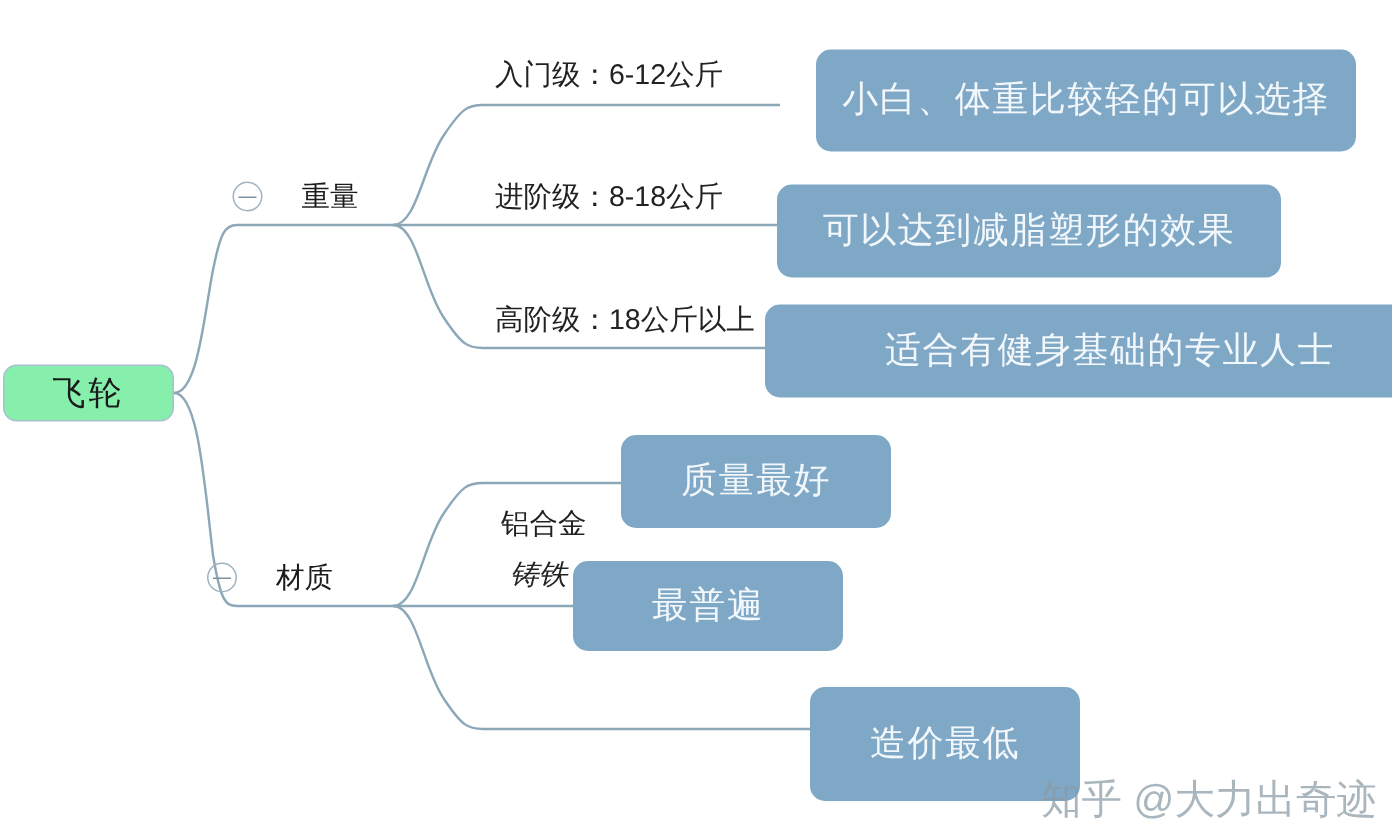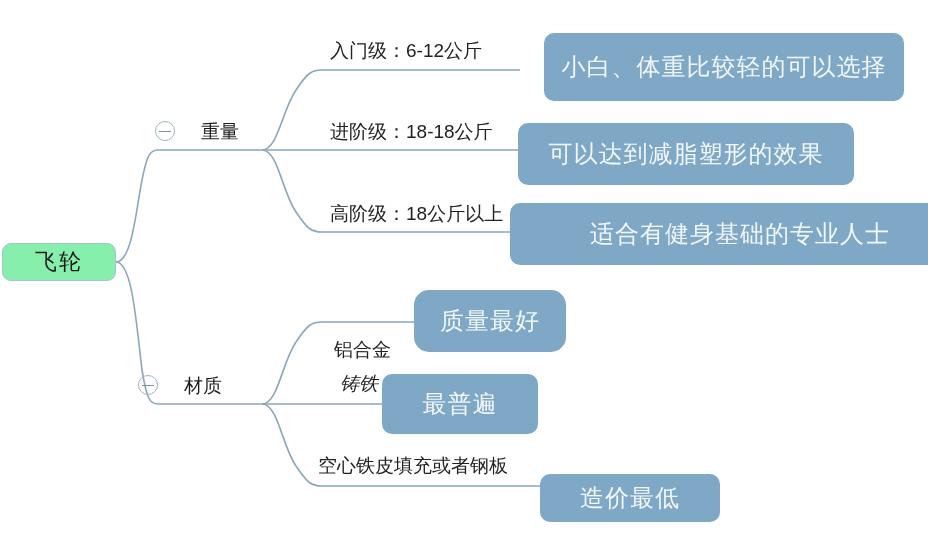--- a/index.html
+++ b/index.html
@@ -154,46 +154,46 @@
   <div class="root-node">
     <span class="root-label">飞轮</span>
   </div>
 
   <div class="branch" style="left:155px; top:121px;">
     <span class="collapse-icon"></span>
     <span class="branch-label">重量</span>
   </div>
 
   <div class="leaf-label" style="left:330px; top:41px;">入门级：6-12公斤</div>
-  <div class="leaf-label" style="left:330px; top:122px;">进阶级：18-18公斤</div>
+  <div class="leaf-label" style="left:330px; top:122px;">进阶级：8-18公斤</div>
   <div class="leaf-label" style="left:330px; top:204px;">高阶级：18公斤以上</div>
 
   <div class="callout" style="left:516px; top:33px; width:360px; height:68px;margin-left:28px;">
     <span class="callout-text">小白、体重比较轻的可以选择</span>
   </div>
   <div class="callout" style="left:518px; top:123px; width:336px; height:62px;">
     <span class="callout-text">可以达到减脂塑形的效果</span>
   </div>
   <div class="callout" style="left:510px; top:203px; width:460px; height:62px;">
     <span class="callout-text">适合有健身基础的专业人士</span>
   </div>
 
   <div class="branch" style="left:138px; top:375px;">
     <span class="collapse-icon"></span>
     <span class="branch-label">材质</span>
   </div>
 
   <div class="leaf-label" style="left:334px; top:292px;margin-top:48px;">铝合金</div>
   <div class="leaf-label" style="left:340px; top:374px;font-style:italic;">铸铁</div>
-  <div class="leaf-label" style="left:318px; top:456px;">空心铁皮填充或者钢板</div>
 
-  <div class="callout" style="left:414px; top:290px; width:152px; height:62px;border-radius:15px;">
+  <div class="callout" style="left:414px; top:290px; width:180px; height:62px;">
     <span class="callout-text">质量最好</span>
   </div>
-  <div class="callout" style="left:382px; top:374px; width:156px; height:60px;">
+  <div class="callout" style="left:382px; top:374px; width:180px; height:60px;">
     <span class="callout-text">最普遍</span>
   </div>
-  <div class="callout" style="left:540px; top:458px; width:180px; height:48px;margin-top:16px;">
+  <div class="callout" style="left:540px; top:458px; width:180px; height:76px;">
     <span class="callout-text">造价最低</span>
   </div>
 
+  <div class="watermark">知乎 @大力出奇迹</div>
 
 </div>
 
 </body></html>

